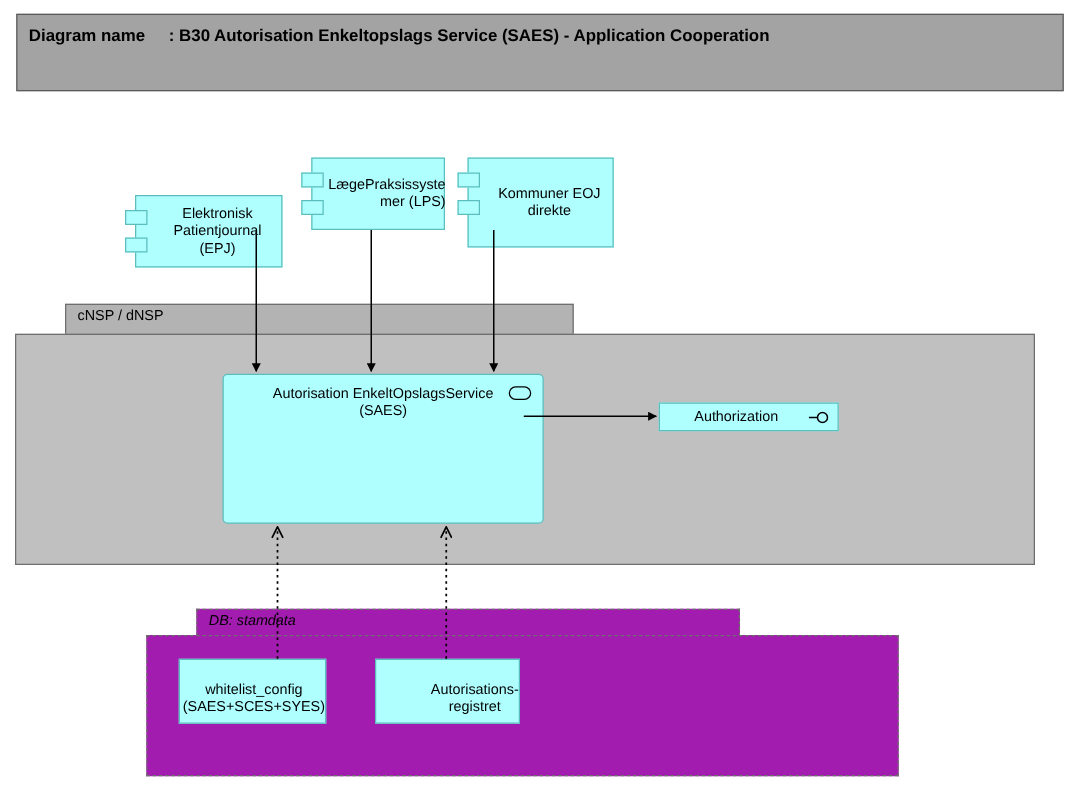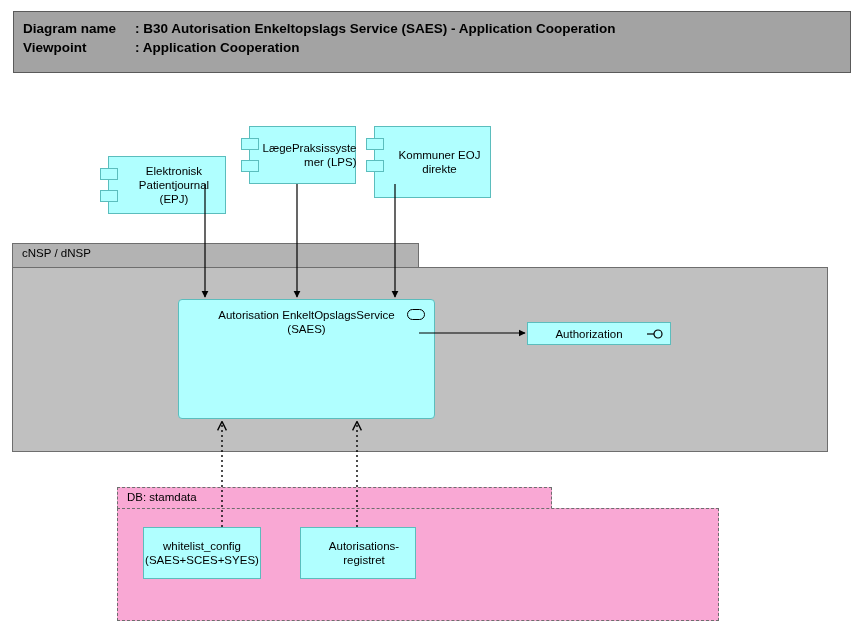--- a/index.html
+++ b/index.html
@@ -75,31 +75,33 @@
 
   
   .group-header {
     position: absolute;
     background: #b3b3b3;
     border: 1px solid #6e6e6e;
     box-sizing: border-box;
     font-size: 11.5px;
     color: #000000;
     padding: 3px 0 0 9px;
+    margin-left: 40px;
   }
   .group-body {
     position: absolute;
     background: #c0c0c0;
     border: 1px solid #6e6e6e;
     box-sizing: border-box;
   }
   .group-header.dashed,
   .group-body.dashed {
     border-style: dashed;
-    background: #f9a8d4;
+    background: #a21caf;
+    font-style: italic;
   }
 
   
   #saes-service {
     position: absolute;
     left: 178px;
     top: 299px;
     width: 257px;
     height: 120px;
     border-radius: 4px;
@@ -144,21 +146,22 @@
     top: 50%;
     transform: translateY(-50%);
     width: 17px;
     height: 10px;
   }
 
   
   .db-table {
     position: absolute;
     display: flex;
-    flex-direction: row;
+    flex-direction: column;
+    align-items: flex-end;
   }
   .db-table .tbl-head {
     height: 11px;
     border-bottom: 1px solid #5bbdbd;
     flex: none;
   }
   .db-table .tbl-body {
     flex: 1;
     display: flex;
     align-items: center;
@@ -176,21 +179,20 @@
     width: 861px;
     height: 633px;
     pointer-events: none;
   }
 </style>
 </head>
 <body>
 
 <div id="title-box">
   <div class="title-line"><span class="title-label">Diagram name</span><span>: B30 Autorisation Enkeltopslags Service (SAES) - Application Cooperation</span></div>
-  <div class="title-line"><span class="title-label">Viewpoint</span><span>: Application Cooperation</span></div>
 </div>
 
 <div class="group-header" style="left:12px; top:243px; width:407px; height:25px;">
   <span>cNSP / dNSP</span>
 </div>
 <div class="group-body" style="left:12px; top:267px; width:816px; height:185px;"></div>
 
 <div class="group-header dashed" style="left:117px; top:487px; width:435px; height:22px;">
   <span>DB: stamdata</span>
 </div>

